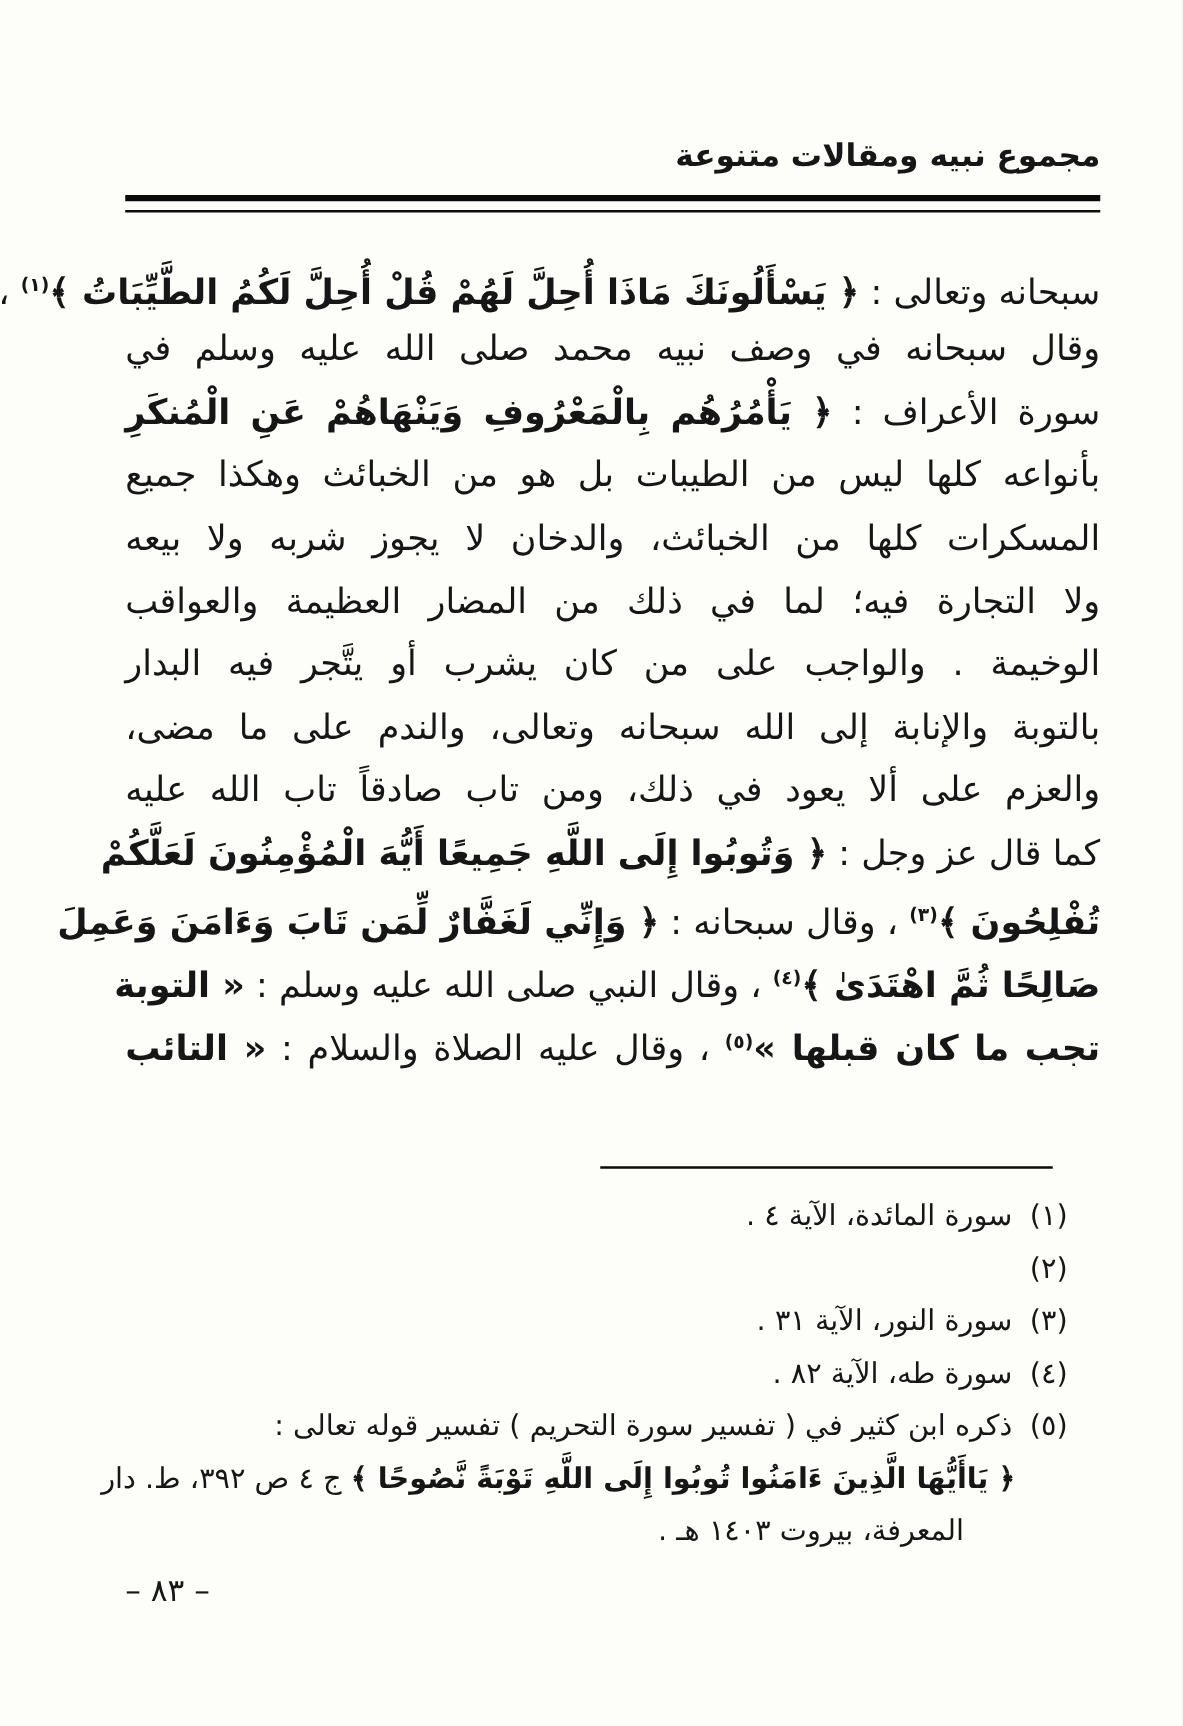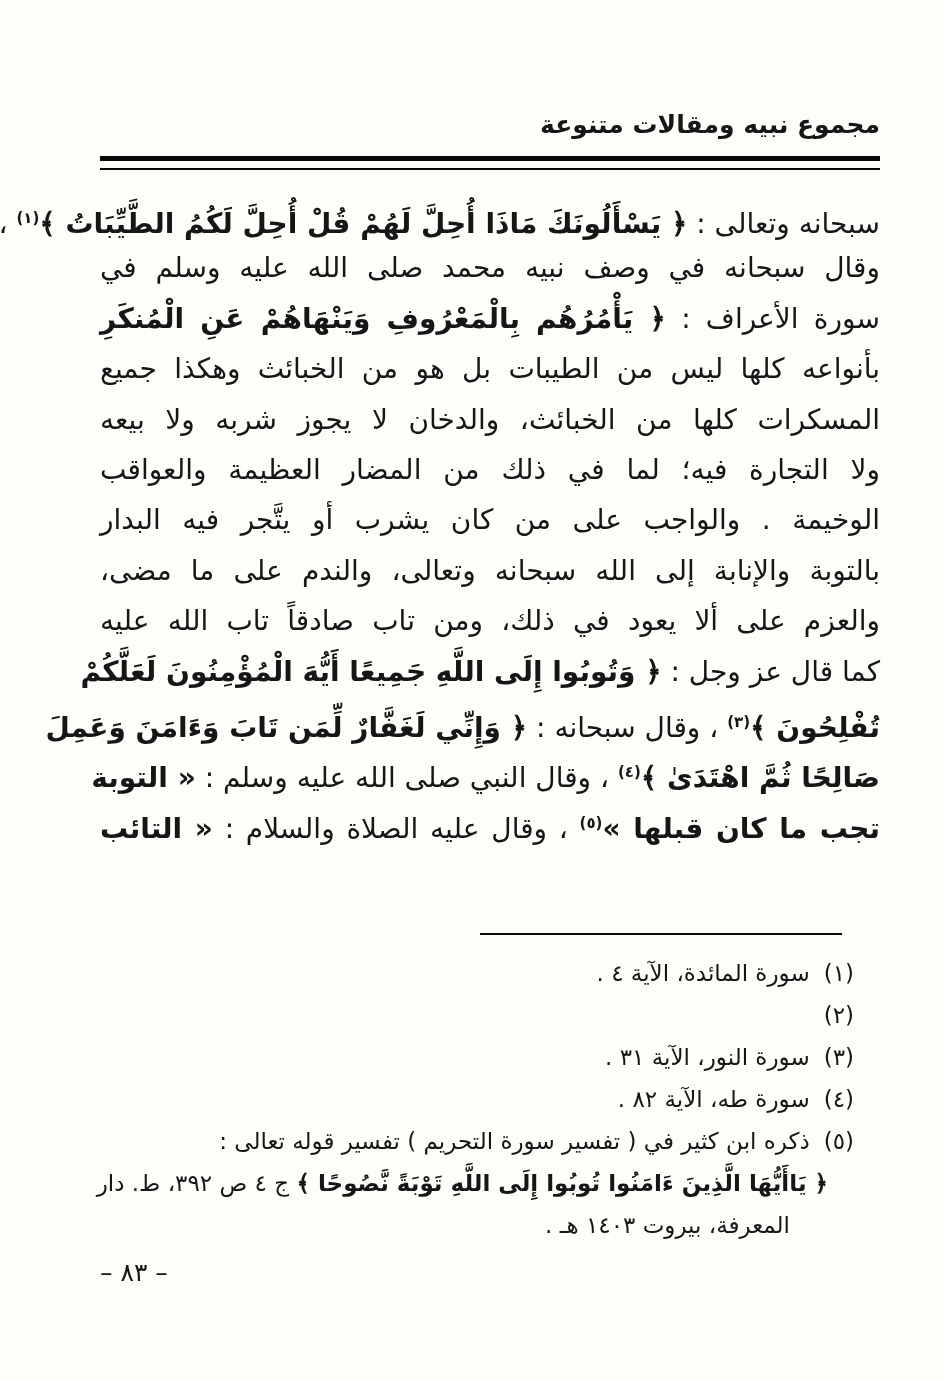--- a/index.html
+++ b/index.html
@@ -24,21 +24,21 @@
     height:7px;
     border-top:5px solid #0a0a0a;
     border-bottom:2px solid #0a0a0a;
   }
   
   .body-text{
     position:absolute;top:197px;right:66px;left:100px;
   }
   .body-line{
     height:50.4px;
-    line-height:42px;
+    line-height:63px;
     font-size:28px;
     text-align:justify;
     text-align-last:justify;
     white-space:nowrap;
   }
   .seg-verse{font-weight:bold;}
   .seg-bold{font-weight:bold;}
   .seg-fnref{
     font-size:15px;
     vertical-align:super;
@@ -61,22 +61,22 @@
     display:flex;
     height:42px;
     align-items:center;
     gap:14px;
   }
   .footnote-marker{flex:0 0 auto;}
   .footnote-text{flex:0 1 auto;white-space:nowrap;}
   .footnote-cont{
     height:42px;line-height:42px;white-space:nowrap;
   }
-  .footnote-cont.indent-1{margin-right:26px;}
-  .footnote-cont.indent-2{margin-right:64px;}
+  .footnote-cont.indent-1{margin-right:42px;}
+  .footnote-cont.indent-2{margin-right:83px;}
   
   .page-number{
     position:absolute;top:1258px;right:66px;left:100px;
     text-align:left;
     font-size:25px;
   }
 </style>
 </head>
 <body>
 

